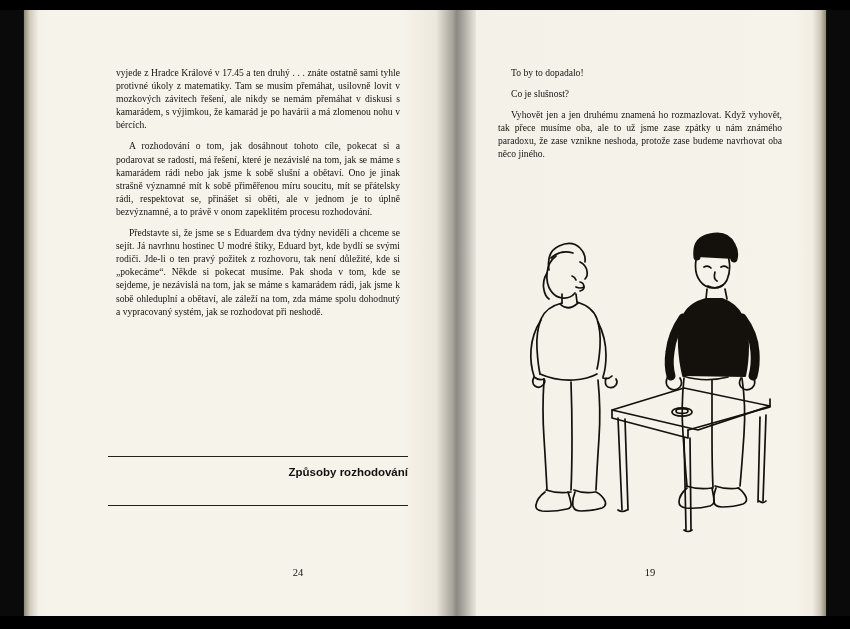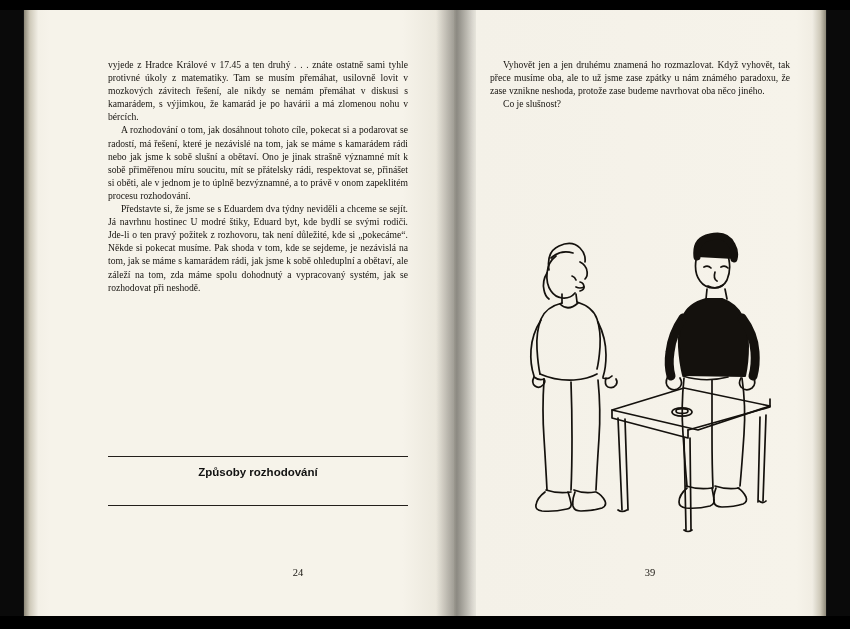--- a/index.html
+++ b/index.html
@@ -92,32 +92,32 @@
     left: 84px;
     top: 48px;
     width: 300px;
   }
   .col.right-col {
     left: 466px;
     top: 48px;
     width: 300px;
   }
   .col p {
-    margin: 0;
+    margin: 8px;
     text-indent: 13px;
     hyphens: auto;
   }
   .col p.noindent { text-indent: 0; }
 
   .section-title {
     position: absolute;
     left: 84px;
     top: 455px;
     width: 300px;
-    text-align: center;
+    text-align: right;
     font-family: "Liberation Sans", sans-serif;
     font-weight: bold;
     font-size: 11.5px;
     line-height: 14px;
     color: #111;
   }
   .rule {
     position: absolute;
     left: 84px;
     width: 300px;
@@ -173,22 +173,23 @@
     <div class="rule top-rule"></div>
     <div class="section-title">Způsoby rozhodování</div>
     <div class="rule bottom-rule"></div>
 
     <div class="col left-lower">
     </div>
 
     <div class="folio left-folio">24</div>
 
     <div class="col right-col">
+      <p>To by to dopadalo!</p>
+      <p>Co je slušnost?</p>
       <p>Vyhovět jen a jen druhému znamená ho rozmazlovat. Když vyhovět, tak přece musíme oba, ale to už jsme zase zpátky u nám známého paradoxu, že zase vznikne neshoda, protože zase budeme navrhovat oba něco jiného.</p>
-      <p>Co je slušnost?</p>
     </div>
 
     <div class="illus">
       <svg width="300" height="330" viewBox="0 0 300 330" fill="none" stroke="#14110d" stroke-width="1.7" stroke-linecap="round" stroke-linejoin="round">
 
         <path d="M62 46 q-8 6 -9 17 q-1 11 4 18 q4 6 11 7 q8 1 13 -5"></path>
 
         <path d="M55 60 q-3 -18 10 -24 q13 -6 21 2 q6 6 5 14"></path>
         <path d="M86 52 q6 3 7 9 q1 5 -2 8"></path>
         <path d="M53 63 q-5 8 -3 17 q1 6 5 9"></path>
@@ -269,21 +270,21 @@
         <path d="M218 170 q0 28 0 56 q0 30 1 52"></path>
         <path d="M248 168 q4 28 2 56 q-2 30 -4 52"></path>
         <path d="M192 276 q13 4 26 2"></path>
         <path d="M221 276 q12 4 24 2"></path>
 
         <path d="M193 278 q-8 7 -8 14 q0 5 7 6 q12 1 24 -2 q5 -2 4 -7 q-1 -6 -2 -11"></path>
         <path d="M222 278 q-3 8 -2 14 q1 5 8 5 q12 0 21 -3 q5 -2 3 -7 q-3 -6 -8 -9"></path>
       </svg>
     </div>
 
-    <div class="folio right-folio">39</div>
+    <div class="folio right-folio">19</div>
 
   </div>
 
   <div class="edge-left"></div>
   <div class="edge-right"></div>
   <div class="bleed-top"></div>
   <div class="bleed-bottom"></div>
 </div>
 
 </body></html>

